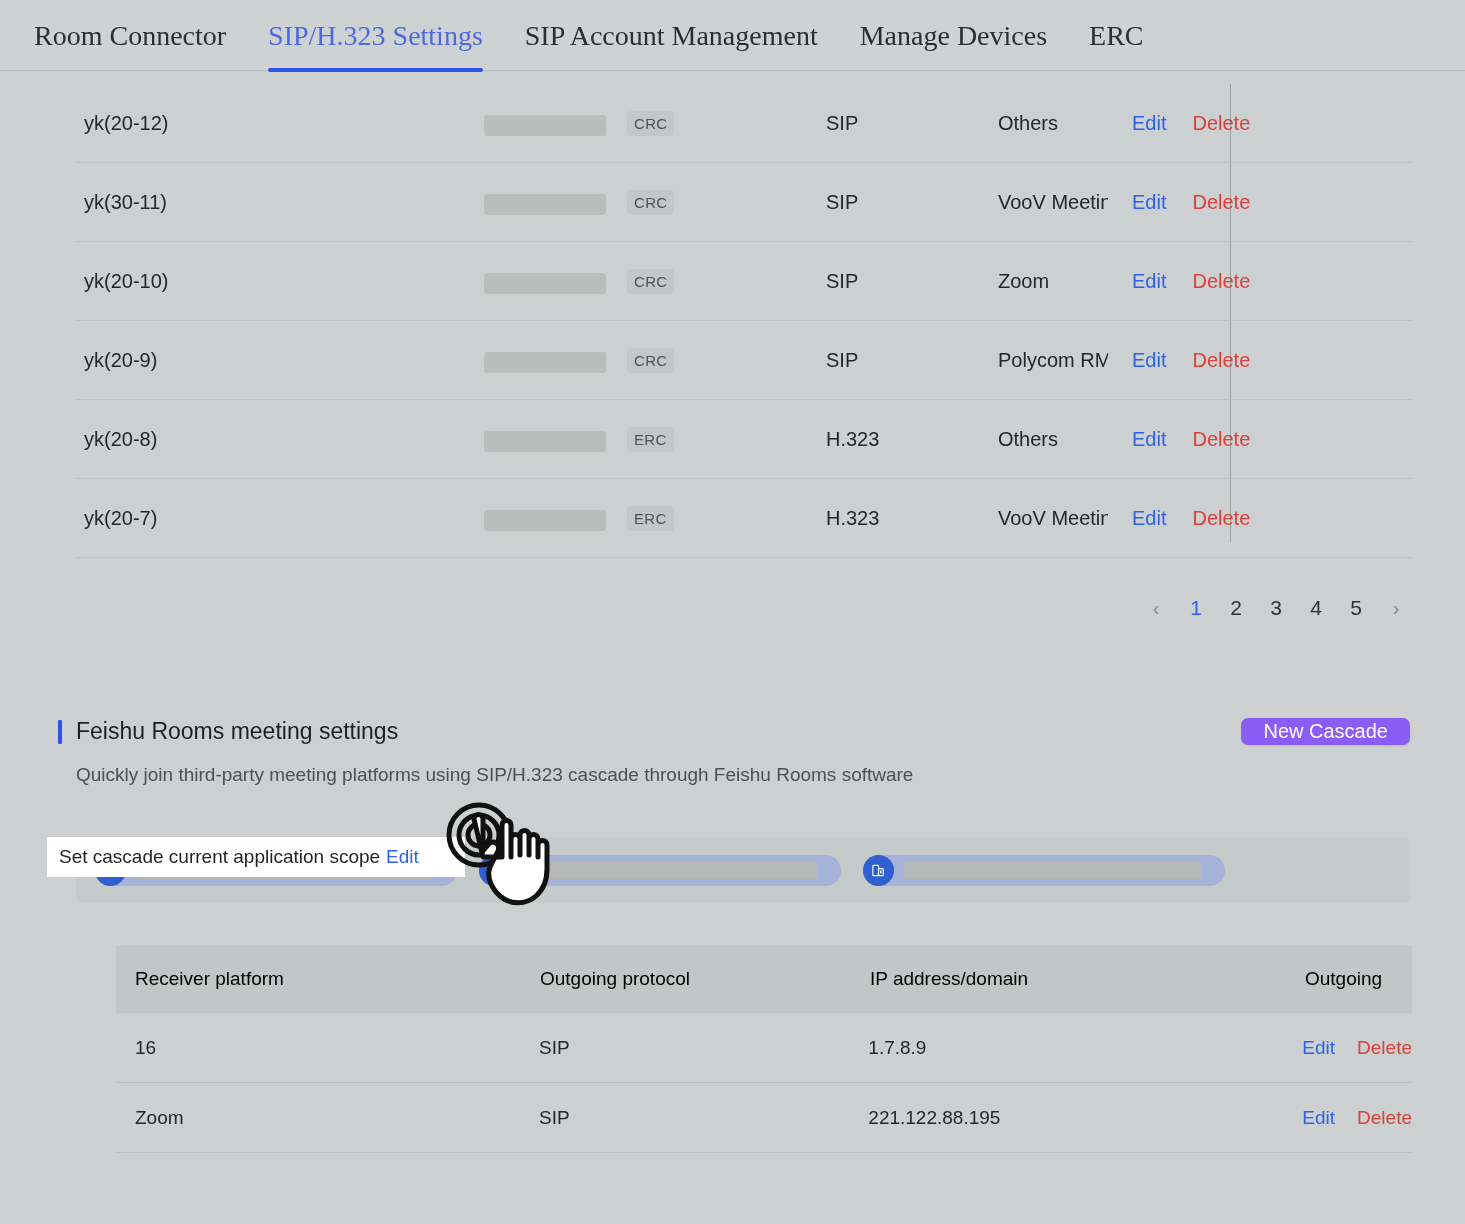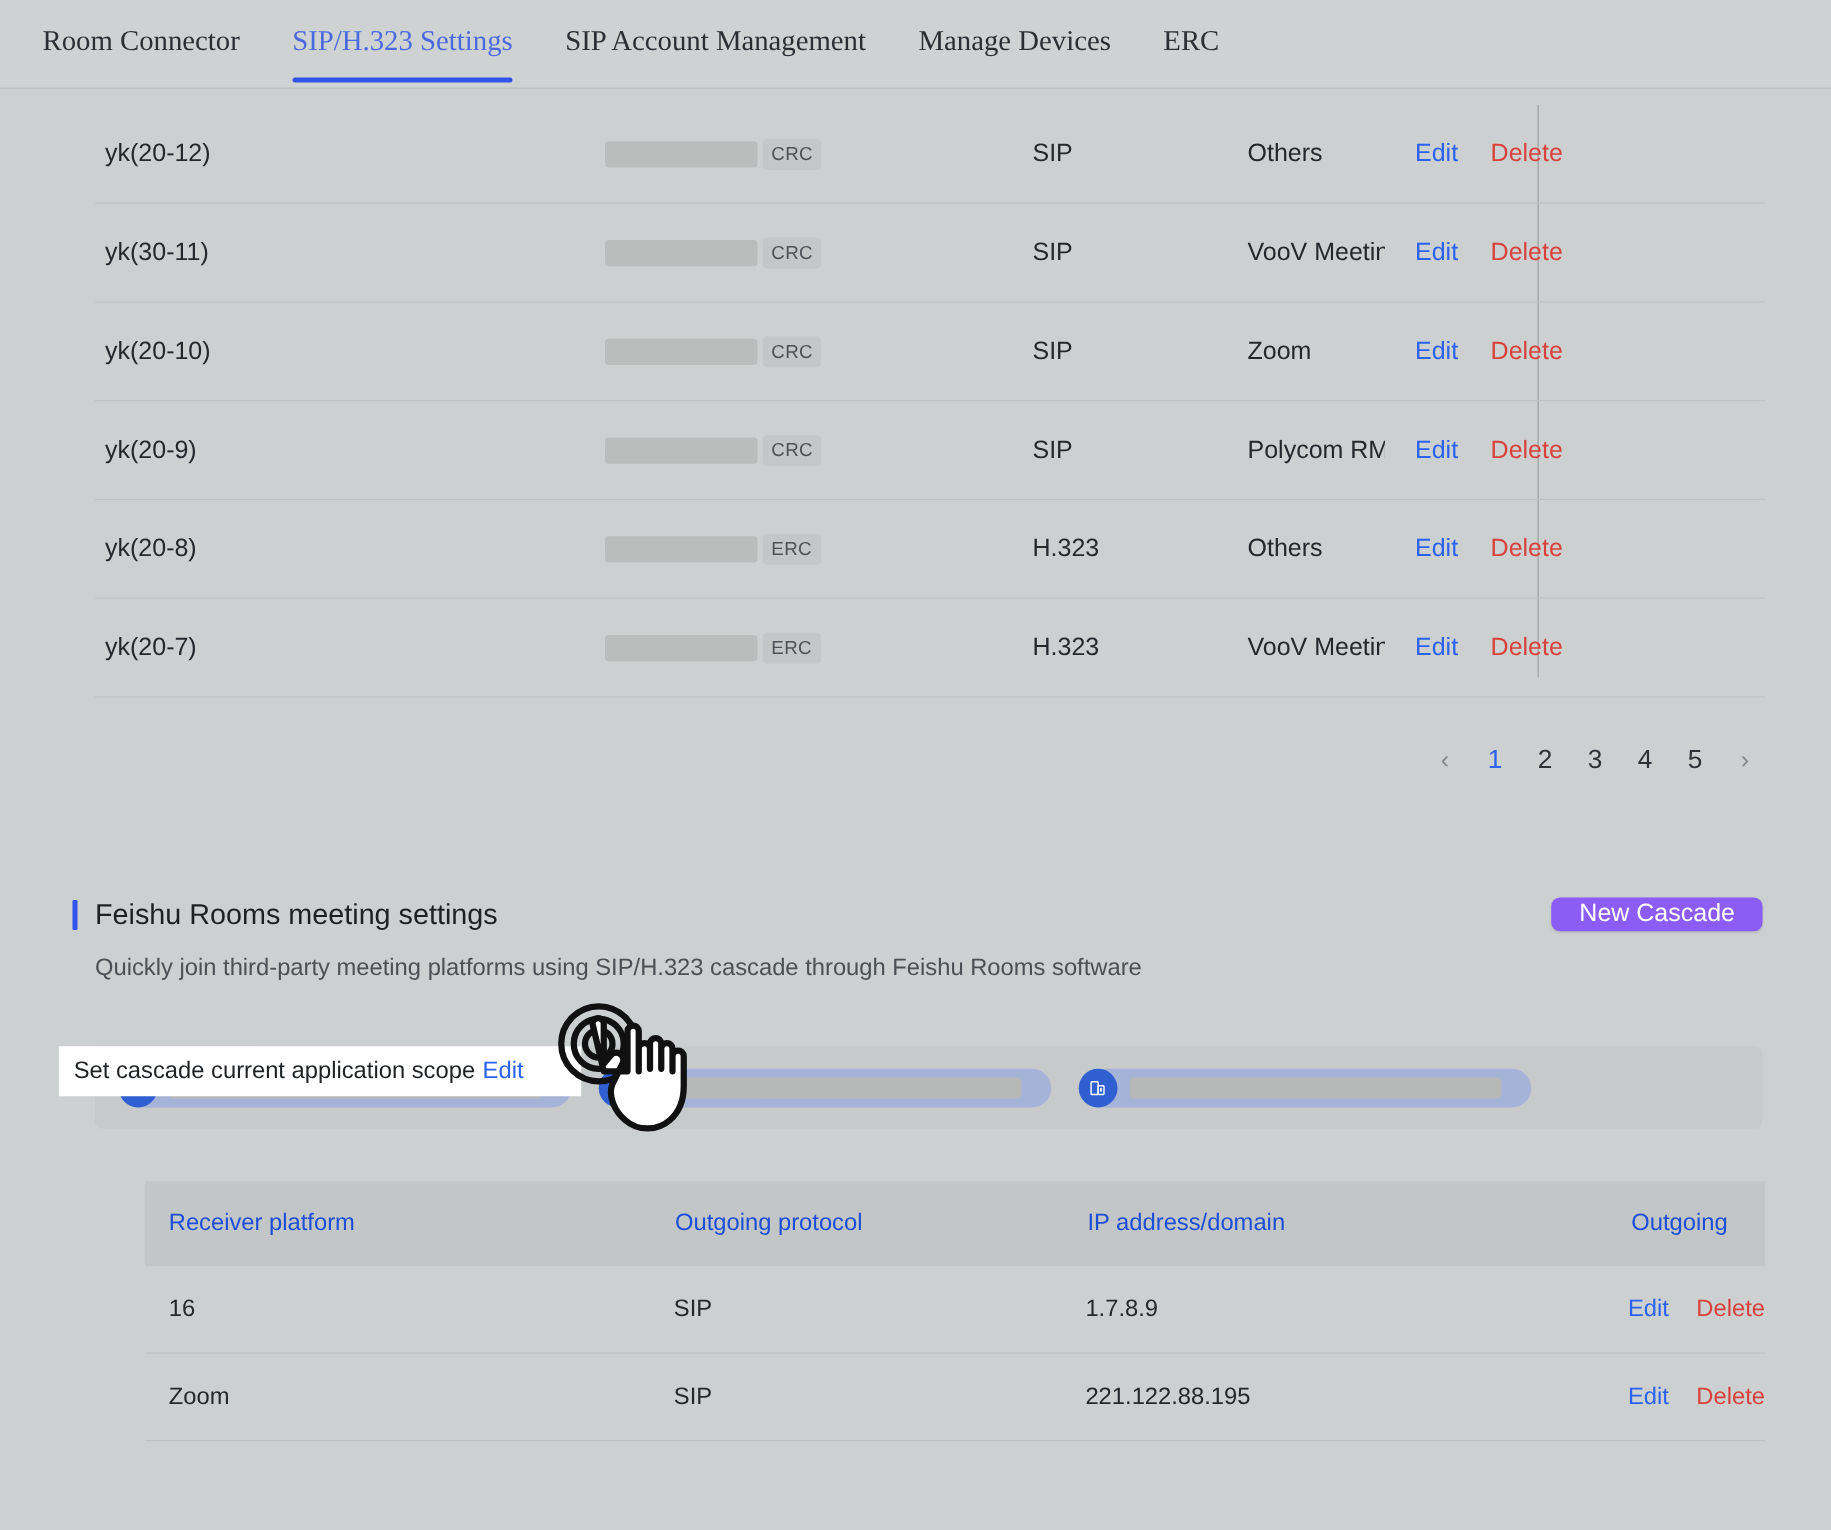--- a/index.html
+++ b/index.html
@@ -24,21 +24,21 @@
     border-bottom: 1px solid #bcbfbf;
   }
   .tabs {
     display: flex; align-items: flex-start;
     padding-left: 34px; padding-top: 20px;
     gap: 42px;
   }
   .tab {
     position: relative;
     font-family: "Liberation Serif", serif;
-    font-size: 23px;
+    font-size: 28px;
     color: #2b2e33;
     white-space: nowrap;
     padding-bottom: 20px;
     cursor: pointer;
   }
   .tab.active { color: #4b6ae0; }
   .tab.active::after {
     content: "";
     position: absolute;
     left: 0; right: 0; bottom: 0;
@@ -62,21 +62,21 @@
   }
   .devrow {
     position: relative;
     display: flex;
     align-items: center;
     height: 79px;
     border-bottom: 1px solid #c0c3c3;
   }
   .devrow:first-child { height: 58px; align-items: center; }
   .c-name  { width: 408px; font-size: 20px; color: #24272b; padding-left: 8px; }
-  .c-addr  { width: 342px; display: flex; align-items: center; gap: 4px; }
+  .c-addr  { width: 342px; display: flex; align-items: flex-end; gap: 21px; }
   .c-proto { width: 172px; font-size: 20px; color: #24272b; }
   .c-plat  { width: 110px; font-size: 20px; color: #24272b; white-space: nowrap; overflow: hidden; }
   .c-act   { width: 185px; display: flex; align-items: center; gap: 26px; padding-left: 24px; }
 
   .redact {
     display: inline-block;
     height: 21px;
     background: #bbbdbd;
     border-radius: 3px;
     width: 122px;
@@ -194,21 +194,21 @@
     background: #b6b8b8;
     border-radius: 3px;
   }
 
   
   .ctable { margin: 42px 53px 0 58px; }
   .ct-head {
     display: flex; align-items: center;
     height: 68px;
     background: #c3c6c6;
-    font-size: 19px; color: #1d4ed8;
+    font-size: 19px; color: #000000;
     padding-left: 19px;
   }
   .ct-row {
     display: flex; align-items: center;
     height: 70px;
     border-bottom: 1px solid #bfc2c2;
     font-size: 19px; color: #24272b;
     padding-left: 19px;
   }
   .ct-c1 { width: 405px; }

